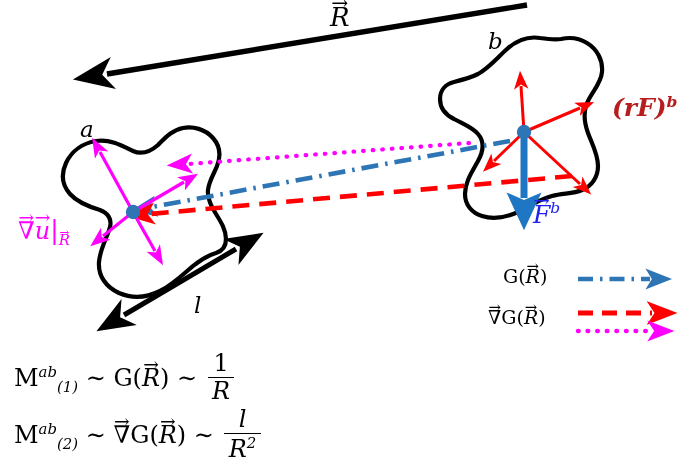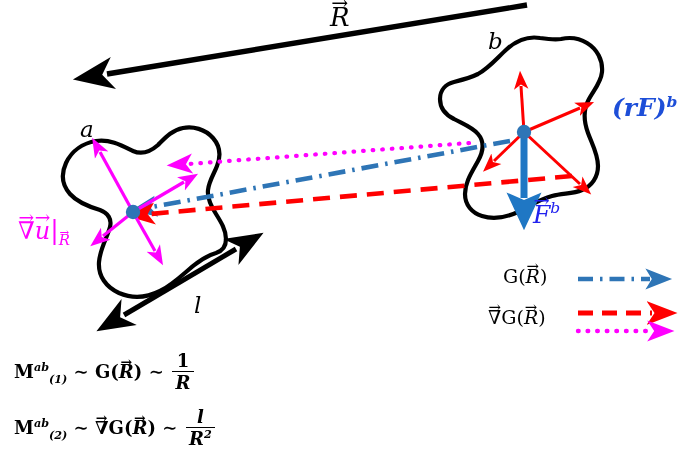--- a/index.html
+++ b/index.html
@@ -66,24 +66,24 @@
     position: relative;
     top: -0.06em;
   }
   .frac > .num { display: block; padding: 0 0.18em 1px 0.18em; }
   .frac > .den {
     display: block;
     border-top: 1.6px solid #000;
     padding: 1px 0.18em 0 0.18em;
   }
   .lbl-a, .lbl-b, .lbl-l { font-size: 23px; }
-  .label-red { color: #1d4ed8; font-weight: bold; }
+  .label-red { color: #b91c1c; font-weight: bold; }
   .label-blue { color: #2222ee; }
   .label-magenta { color: #ff00ff; }
-  .eq { font-size: 18px; font-weight: bold; }
+  .eq { font-size: 24px; }
   .legend-txt { font-size: 19px; }
 </style>
 </head>
 <body>
 
 <svg id="figure" viewBox="0 0 700 457" xmlns="http://www.w3.org/2000/svg">
 
   <defs>
     <marker id="ah-black" markerWidth="9" markerHeight="9" refX="1.2" refY="3.2" orient="auto" markerUnits="strokeWidth">
       <path d="M0,0.2 L7.6,3.2 L0,6.2 L2.1,3.2 Z" fill="#000000"></path>

